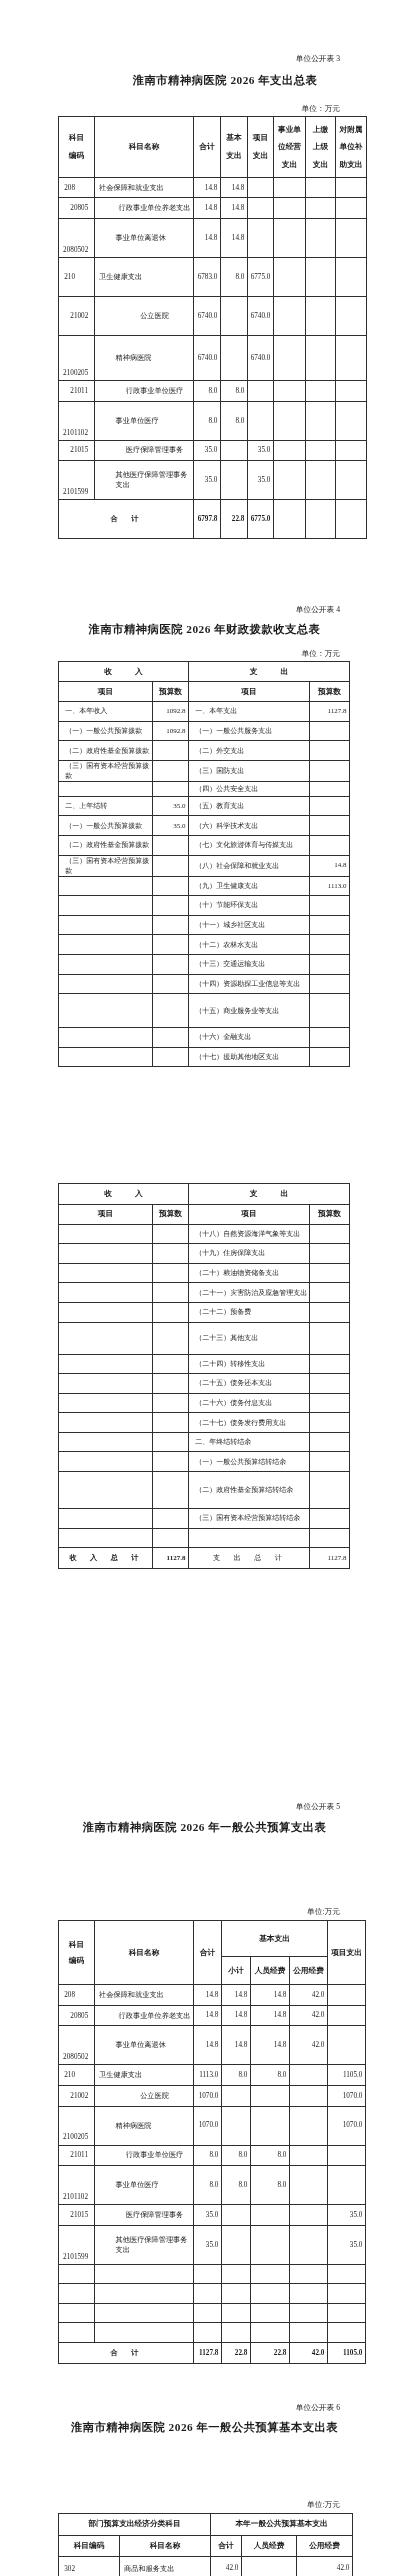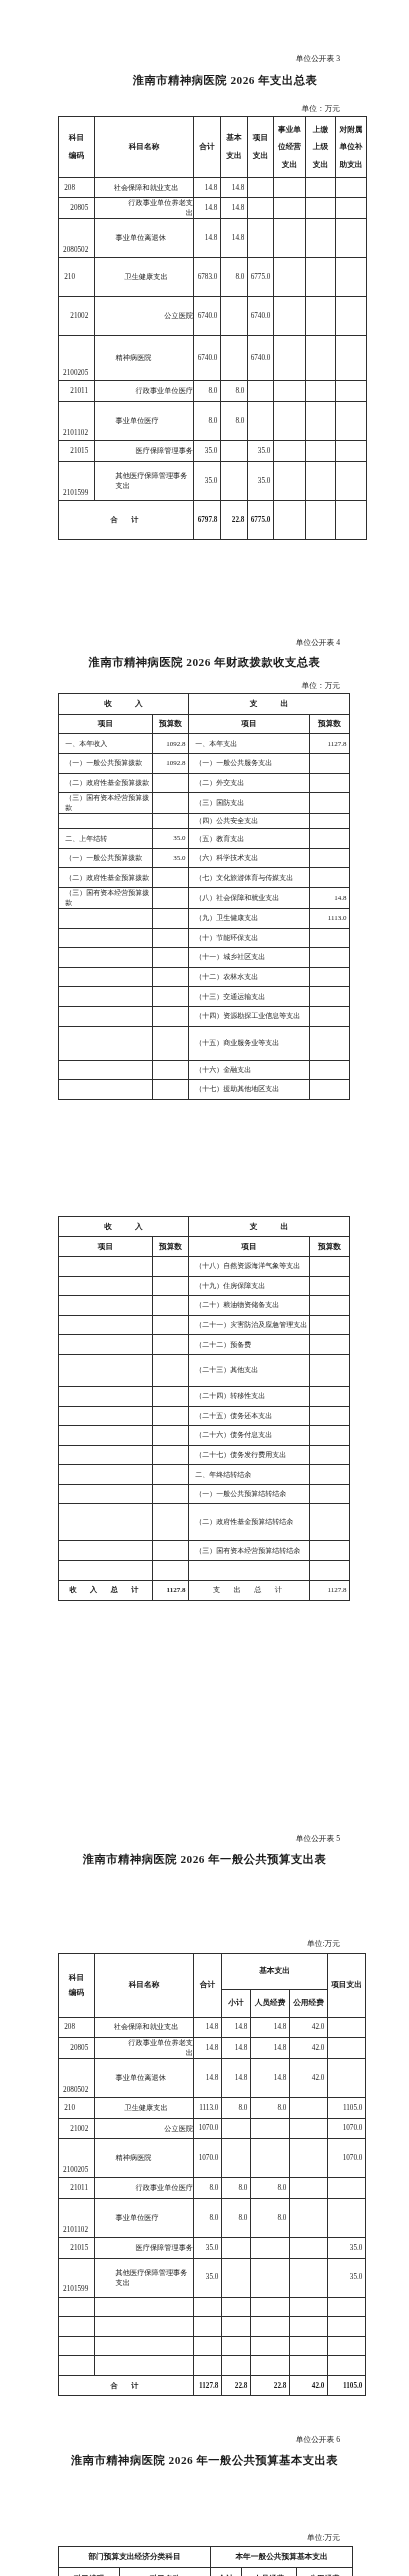--- a/index.html
+++ b/index.html
@@ -16,35 +16,35 @@
   th,td{border:1px solid #2e2e2e;padding:0;overflow:hidden;}
   th{font-weight:700;font-size:7.7px;text-align:center;vertical-align:middle;
      white-space:pre-line;line-height:15.5px;}
   td{font-size:7.2px;vertical-align:middle;}
   
   .c1{text-align:left;padding-left:5.2px;}
   .c2{text-align:left;padding-left:11.3px;}
   .c3{text-align:left;padding-left:4.1px;}
   .cb{vertical-align:bottom;padding-bottom:3.1px;}
   
-  .n1{text-align:center;padding-left:4.1px;}
-  .n2{text-align:right;padding-left:28px;}
+  .n1{text-align:left;padding-left:4.1px;}
+  .n2{text-align:center;padding-left:21px;}
   .n3{text-align:left;padding-left:20.6px;}
   
   .v{text-align:right;padding-right:2.6px;word-break:break-all;line-height:10.3px;}
   .vb{text-align:right;padding-right:2.6px;word-break:break-all;font-weight:700;line-height:10.3px;}
   
   .tl{text-align:center;font-weight:700;letter-spacing:3.1px;}
   .tlp{text-align:center;letter-spacing:3.1px;}
   
   .it{text-align:left;padding-left:6.2px;font-size:7px;}
   #t2a .v,#t2b .v,#t2a .vb,#t2b .vb{font-size:7px;}
   
   .lab3{margin-top:54px;} .tit1{margin-top:9.3px;margin-left:41px;} .unit1{margin-top:15.5px;} #t1{margin-top:2.1px;}
-  .lab4{margin-top:98px;} .tit2{margin-top:7.2px;} .unit2{margin-top:11.3px;} #t2a{margin-top:2.1px;}
+  .lab4{margin-top:66px;} .tit2{margin-top:7.2px;} .unit2{margin-top:11.3px;} #t2a{margin-top:2.1px;}
   #t2b{margin-top:116px;}
   .lab5{margin-top:233px;} .tit3{margin-top:8.2px;} .unit3{margin-top:72px;} #t3{margin-top:3.1px;}
   .lab6{margin-top:39px;}  .tit4{margin-top:7.2px;} .unit4{margin-top:65px;} #t4{margin-top:3.1px;}
   #t1{width:308px;} #t2a,#t2b{width:291px;} #t3{width:308px;}
   #t4,#t5,#t6{width:294px;}
   #t1 th{line-height:17.5px;}
 </style>
 </head>
 <body>
 

